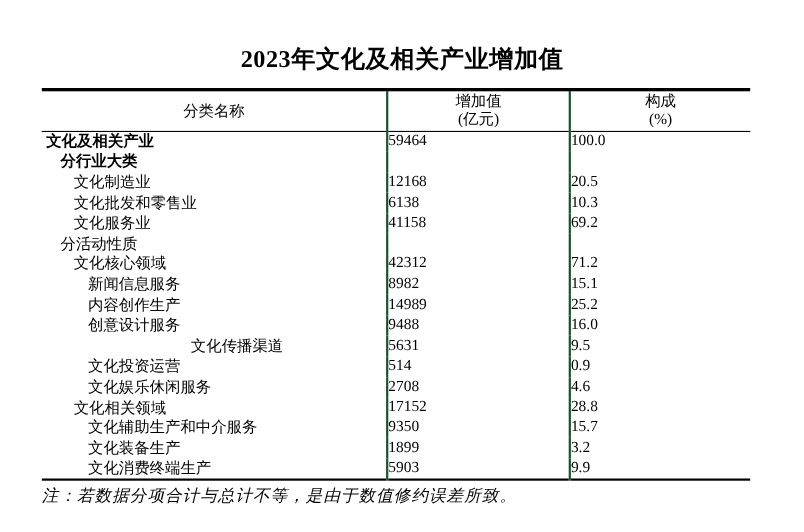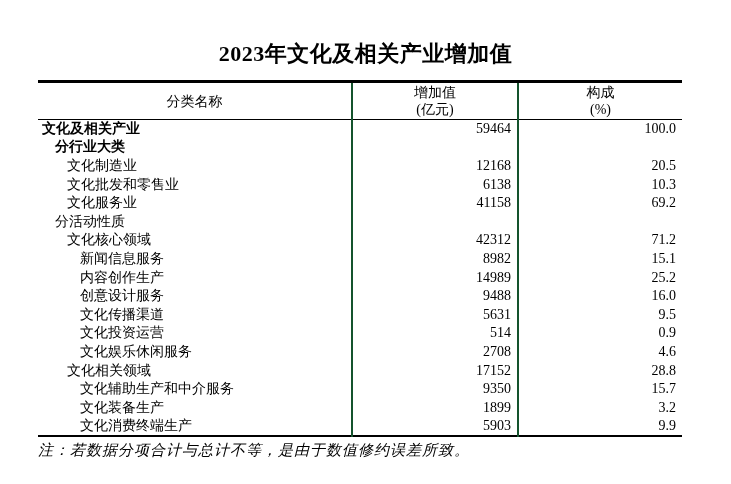--- a/index.html
+++ b/index.html
@@ -51,21 +51,21 @@
   }
   thead th.sep, tbody td.sep { border-left: 2px solid #14532d; }
 
   tbody td {
     height: 18.6px;
     vertical-align: middle;
     white-space: nowrap;
     overflow: hidden;
   }
   td.cat { text-align: left; }
-  td.num { text-align: right; padding-right: 6px; }
+  td.num { padding-right: 6px; }
 
   .note {
     position: absolute;
     left: 38px; top: 441px;
     width: 660px;
     font-style: italic;
     font-size: 15px;
     letter-spacing: 1px;
   }
 </style>
@@ -153,21 +153,21 @@
     <td class="num sep">25.2</td>
   </tr>
 
   <tr>
     <td class="cat" style="padding-left: 42px;">创意设计服务</td>
     <td class="num sep">9488</td>
     <td class="num sep">16.0</td>
   </tr>
 
   <tr>
-    <td class="cat" style="padding-left: 42px;">文化传播渠道</td>
+    <td class="cat" style="padding-left: 42px; text-align: center;">文化传播渠道</td>
     <td class="num sep">5631</td>
     <td class="num sep">9.5</td>
   </tr>
 
   <tr>
     <td class="cat" style="padding-left: 42px;">文化投资运营</td>
     <td class="num sep">514</td>
     <td class="num sep">0.9</td>
   </tr>
 

